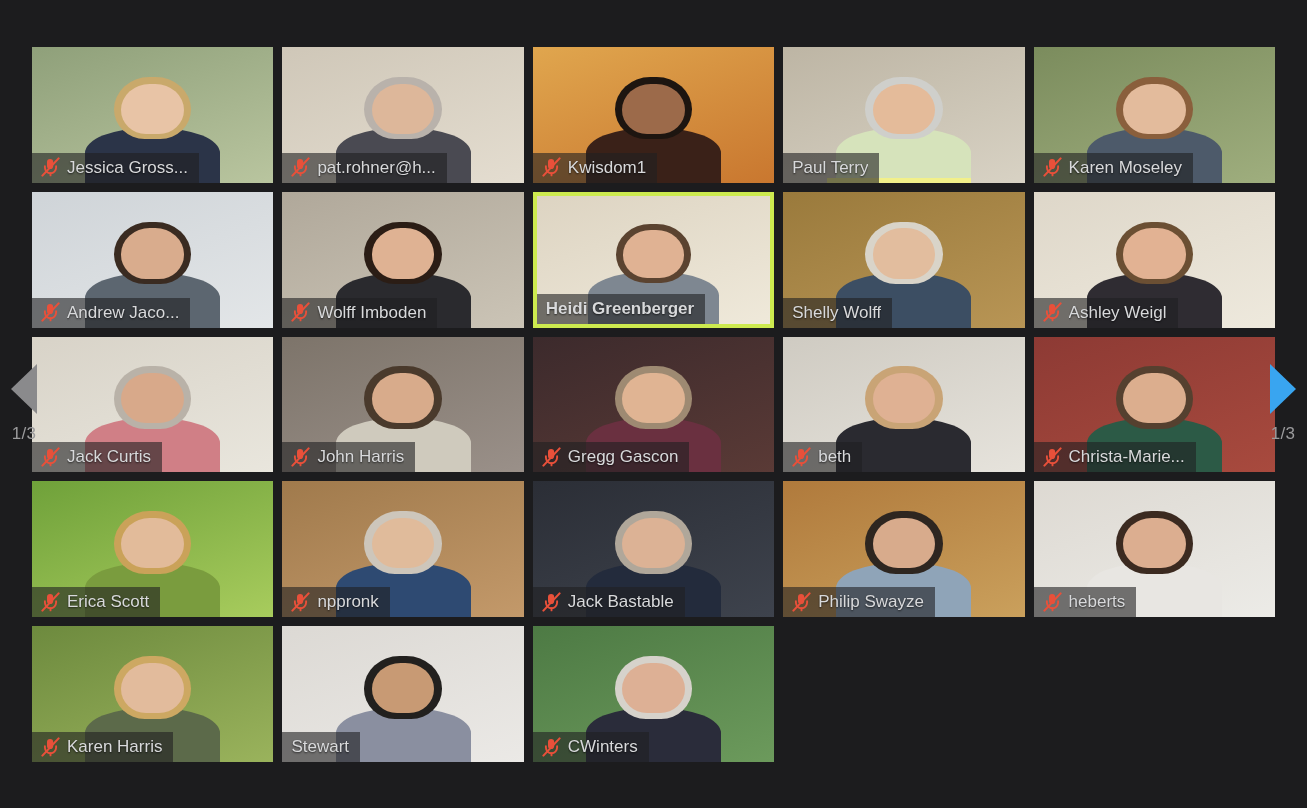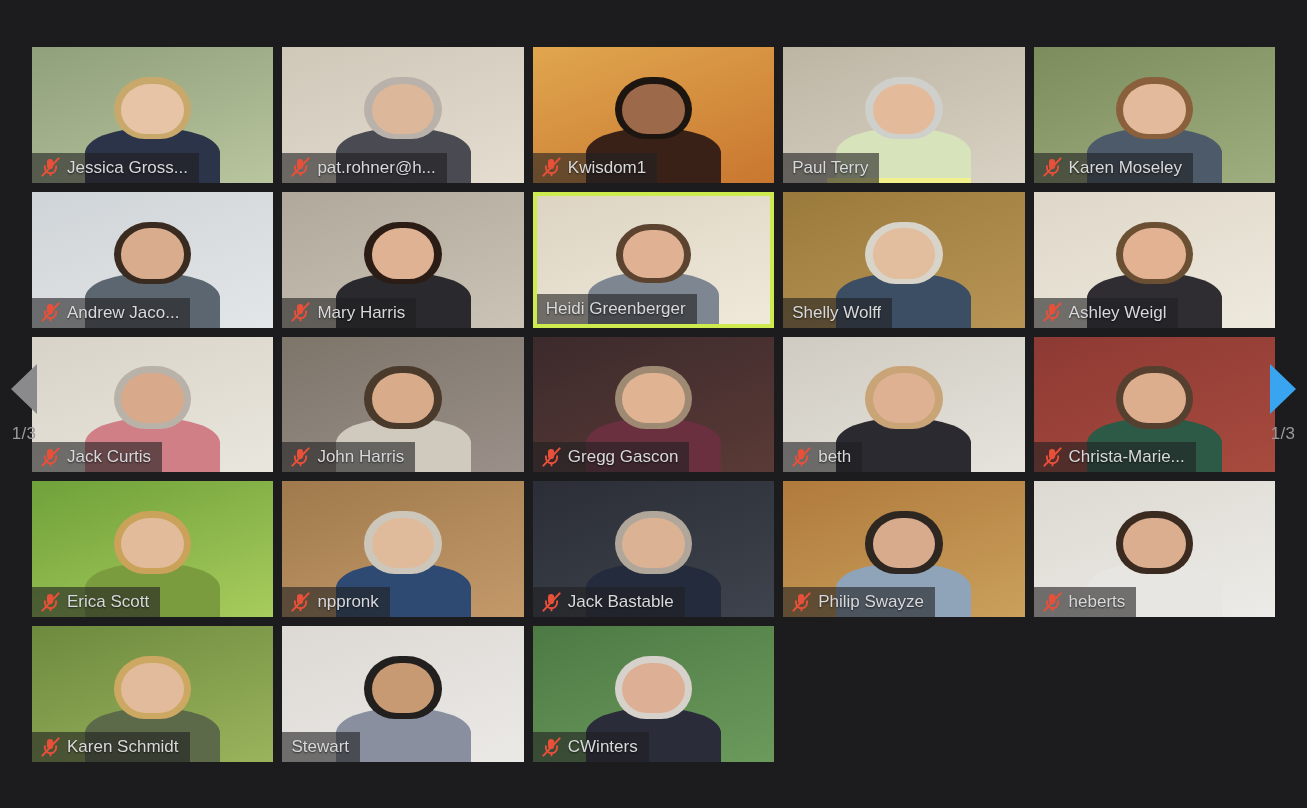--- a/index.html
+++ b/index.html
@@ -66,21 +66,21 @@
     row-gap: 9px;
   }
 
   .tile {
     position: relative;
     overflow: hidden;
     background: #2b2b2d;
   }
 
   
-  .tile.active { padding: 20px; background: #cdea4f; }
+  .tile.active { padding: 20px; background: #cdea4f; font-weight: bold; }
   .tile.active .video-wrap {
     position: absolute;
     inset: 4px;
     overflow: hidden;
   }
   .tile .video-wrap { position: absolute; inset: 0; overflow: hidden; }
 
   
   .tile .underline {
     position: absolute;
@@ -259,21 +259,21 @@
           <div class="person" style="left: 37%; width: 26%; top: 27%; height: 37%; background: rgb(223, 178, 147);"></div>
           <div class="nameplate">
             <span style="display: flex;">
               <svg class="mute-icon" width="19" height="20" viewBox="0 0 19 20" aria-hidden="true">
                 <rect x="6" y="2" width="6.2" height="10" rx="3.1" fill="#e8503a"></rect>
                 <path d="M3.9 9.2 v1.4 a5.6 5.6 0 0 0 11.2 0 V9.2" fill="none" stroke="#e8503a" stroke-width="1.9" stroke-linecap="round"></path>
                 <line x1="9.5" y1="16.2" x2="9.5" y2="18.4" stroke="#e8503a" stroke-width="1.9" stroke-linecap="round"></line>
                 <line x1="1.4" y1="18.6" x2="17.6" y2="1.4" stroke="#e8503a" stroke-width="2.1" stroke-linecap="round"></line>
               </svg>
             </span>
-            <span class="label">Mary Harris</span>
+            <span class="label">Wolff Imboden</span>
           </div>
         </div>
       </div>
       <div class="tile active" style="background: rgb(205, 234, 79);">
         <div class="video-wrap">
           <div class="bg" style="background: linear-gradient(160deg, rgb(221, 212, 194) 0%, rgb(239, 233, 218) 100%);"></div>
           <div class="torso" style="left: 22%; right: 22%; bottom: 0px; height: 40%; background: rgb(126, 135, 145);"></div>
           <div class="person" style="left: 34%; width: 32%; top: 22%; height: 46%; background: rgb(91, 67, 48);"></div>
           <div class="person" style="left: 37%; width: 26%; top: 27%; height: 37%; background: rgb(224, 178, 147);"></div>
           <div class="nameplate">
@@ -509,21 +509,21 @@
           <div class="person" style="left: 37%; width: 26%; top: 27%; height: 37%; background: rgb(226, 187, 156);"></div>
           <div class="nameplate">
             <span style="display: flex;">
               <svg class="mute-icon" width="19" height="20" viewBox="0 0 19 20" aria-hidden="true">
                 <rect x="6" y="2" width="6.2" height="10" rx="3.1" fill="#e8503a"></rect>
                 <path d="M3.9 9.2 v1.4 a5.6 5.6 0 0 0 11.2 0 V9.2" fill="none" stroke="#e8503a" stroke-width="1.9" stroke-linecap="round"></path>
                 <line x1="9.5" y1="16.2" x2="9.5" y2="18.4" stroke="#e8503a" stroke-width="1.9" stroke-linecap="round"></line>
                 <line x1="1.4" y1="18.6" x2="17.6" y2="1.4" stroke="#e8503a" stroke-width="2.1" stroke-linecap="round"></line>
               </svg>
             </span>
-            <span class="label">Karen Schmidt</span>
+            <span class="label">Karen Harris</span>
           </div>
         </div>
       </div>
       <div class="tile">
         <div class="video-wrap">
           <div class="bg" style="background: linear-gradient(160deg, rgb(220, 217, 212) 0%, rgb(235, 233, 230) 100%);"></div>
           <div class="torso" style="left: 22%; right: 22%; bottom: 0px; height: 40%; background: rgb(138, 143, 160);"></div>
           <div class="person" style="left: 34%; width: 32%; top: 22%; height: 46%; background: rgb(34, 32, 30);"></div>
           <div class="person" style="left: 37%; width: 26%; top: 27%; height: 37%; background: rgb(200, 154, 116);"></div>
           <div class="nameplate">

